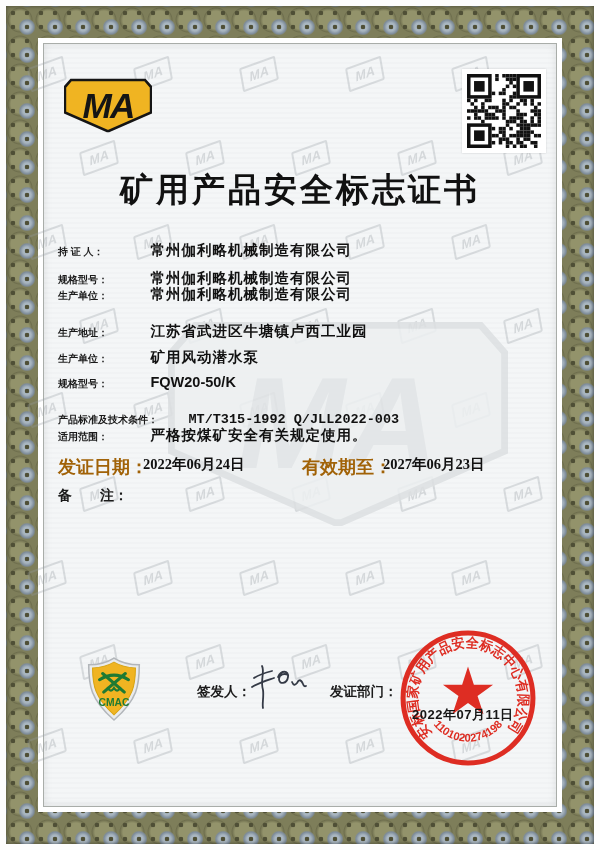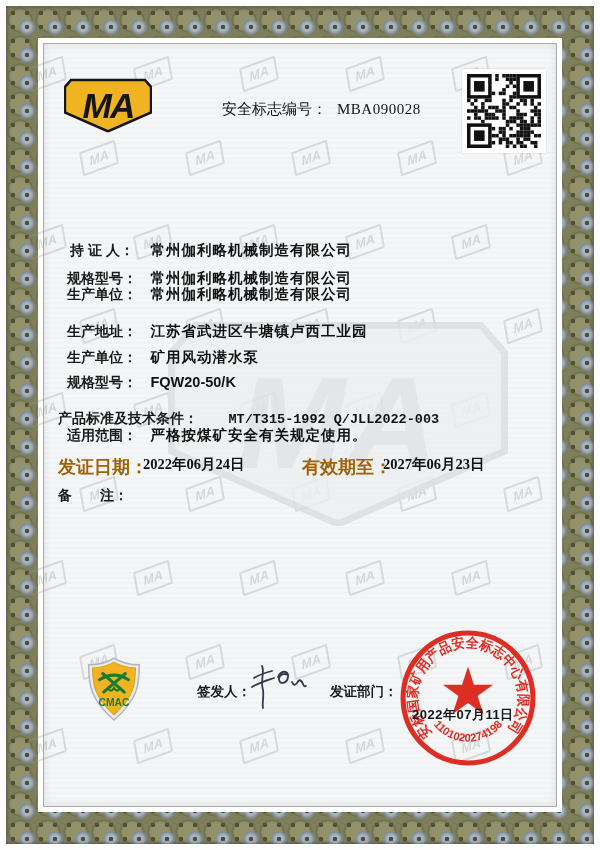--- a/index.html
+++ b/index.html
@@ -51,21 +51,21 @@
 
   .title {
     position:absolute; left:0; top:168px; width:100%; text-align:center;
     font-family:"Liberation Serif", serif; font-weight:700; font-size:33px;
     color:#111; letter-spacing:3px;
   }
 
   
   .fields { position:absolute; left:58px; top:241px; width:486px; }
   .frow { position:absolute; left:0; white-space:nowrap; }
-  .flbl { display:inline-block; min-width:88px; font-weight:700; font-size:14px; color:#1a1a1a;text-align:center; }
+  .flbl { display:inline-block; min-width:88px; font-weight:700; font-size:10px; color:#1a1a1a; }
   .fval { font-family:"Liberation Serif", serif; font-weight:700; font-size:14.5px; color:#111; letter-spacing:1px; }
   .frow:nth-child(1){top:0}   .frow:nth-child(2){top:28px}
   .frow:nth-child(3){top:44px}.frow:nth-child(4){top:81px}
   .frow:nth-child(5){top:107px}.frow:nth-child(6){top:132px}
   .frow:nth-child(7){top:168px}.frow:nth-child(8){top:185px}
   .frow:nth-child(6) .fval { font-family:"Liberation Sans",sans-serif; letter-spacing:0; }
   .frow:nth-child(7) .flbl { min-width:0; margin-right:26px; }
   .frow:nth-child(7) .fval { font-family:"Liberation Mono",monospace; font-size:13.5px; letter-spacing:0; }
 
   .daterow { position:absolute; left:58px; top:455px; width:486px; height:18px; }
@@ -151,23 +151,20 @@
     <text x="50" y="44" text-anchor="middle" font-family="Liberation Sans, sans-serif" font-size="38" font-weight="900" font-style="italic" fill="#e1e4e6">MA</text>
   </svg>
 
   <div class="content">
 
     <svg class="ma-logo" width="88" height="55" viewBox="0 0 100 62">
       <polygon points="8,2 92,2 99,10 99,39 51,60 49,60 1,39 1,10" stroke="#151515" stroke-width="3" fill="#f0b422"></polygon>
       <text x="50" y="45" text-anchor="middle" font-family="Liberation Sans, sans-serif" font-size="40" font-weight="900" font-style="italic" letter-spacing="-2" fill="#151515">MA</text>
     </svg>
 
-    <div class="certno">
-      <span>安全标志编号：</span><span class="val">MBA090028</span>
-    </div>
 
     <div class="qr"><svg width="74" height="74">
           <rect x="0" y="0" width="24.666666666666664" height="24.666666666666664" fill="#111"></rect>
           <rect x="3.5238095238095237" y="3.5238095238095237" width="17.61904761904762" height="17.61904761904762" fill="#fff"></rect>
           <rect x="7.0476190476190474" y="7.0476190476190474" width="10.571428571428571" height="10.571428571428571" fill="#111"></rect>
           <rect x="49.33333333333333" y="0" width="24.666666666666664" height="24.666666666666664" fill="#111"></rect>
           <rect x="52.857142857142854" y="3.5238095238095237" width="17.61904761904762" height="17.61904761904762" fill="#fff"></rect>
           <rect x="56.38095238095238" y="7.0476190476190474" width="10.571428571428571" height="10.571428571428571" fill="#111"></rect>
           <rect x="0" y="49.33333333333333" width="24.666666666666664" height="24.666666666666664" fill="#111"></rect>
           <rect x="3.5238095238095237" y="52.857142857142854" width="17.61904761904762" height="17.61904761904762" fill="#fff"></rect>
@@ -309,20 +306,21 @@
           <rect x="52.857142857142854" y="66.95238095238095" width="3.5238095238095237" height="3.5238095238095237" fill="#111"></rect>
           <rect x="63.42857142857143" y="66.95238095238095" width="3.5238095238095237" height="3.5238095238095237" fill="#111"></rect>
           <rect x="66.95238095238095" y="66.95238095238095" width="3.5238095238095237" height="3.5238095238095237" fill="#111"></rect>
           <rect x="38.76190476190476" y="70.47619047619048" width="3.5238095238095237" height="3.5238095238095237" fill="#111"></rect>
           <rect x="45.80952380952381" y="70.47619047619048" width="3.5238095238095237" height="3.5238095238095237" fill="#111"></rect>
           <rect x="52.857142857142854" y="70.47619047619048" width="3.5238095238095237" height="3.5238095238095237" fill="#111"></rect>
           <rect x="56.38095238095238" y="70.47619047619048" width="3.5238095238095237" height="3.5238095238095237" fill="#111"></rect>
           <rect x="66.95238095238095" y="70.47619047619048" width="3.5238095238095237" height="3.5238095238095237" fill="#111"></rect>
         </svg></div>
 
+    <div class="title">矿用产品安全标志证书</div>
 
     <div class="fields">
       <div class="frow">
         <span class="flbl">持 证 人：</span>
         <span class="fval">常州伽利略机械制造有限公司</span>
       </div>
       <div class="frow">
         <span class="flbl">规格型号：</span>
         <span class="fval">常州伽利略机械制造有限公司</span>
       </div>

